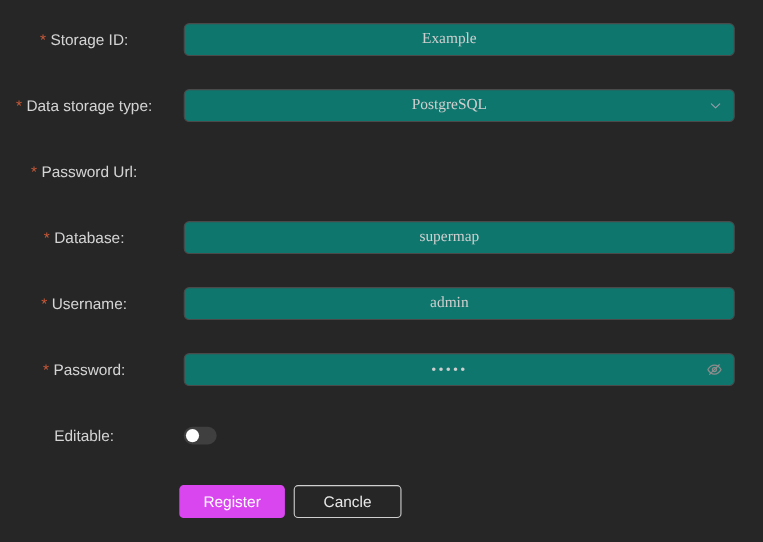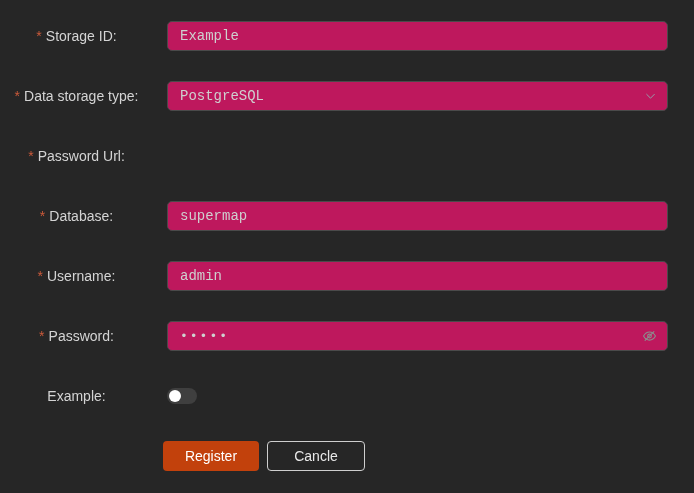--- a/index.html
+++ b/index.html
@@ -28,28 +28,29 @@
   .req { color: #cb5a3a; margin-right: 4px; }
   .control {
     margin-left: 14px;
     position: relative;
     width: 501px;
     height: 30px;
   }
   .control input {
     width: 100%;
     height: 30px;
-    background: #be185d;
+    background: #0f766e;
     border: 1px solid #4a4a4a;
     border-radius: 5px;
     color: #cfcfcf;
     padding: 0 30px 0 12px;
     font-size: 14px;
-    font-family: Liberation Mono, monospace;
+    font-family: Liberation Serif, serif;
     outline: none;
+    text-align: center;
   }
   .control input.password { letter-spacing: 2px; font-size: 13px; }
   .suffix-icon {
     position: absolute;
     right: 11px;
     top: 50%;
     transform: translateY(-50%);
     display: flex;
     align-items: center;
   }
@@ -81,21 +82,21 @@
     border-radius: 4px;
     font-size: 14px;
     font-family: inherit;
     cursor: pointer;
     display: inline-flex;
     align-items: center;
     justify-content: center;
   }
   .btn-primary {
     width: 96px;
-    background: #c2410c;
+    background: #d946ef;
     color: #ffffff;
     border: none;
   }
   .btn-default {
     width: 98px;
     background: transparent;
     color: #e8e8e8;
     border: 1px solid #cfcfcf;
   }
 </style>
@@ -149,21 +150,21 @@
         <svg width="15" height="15" viewBox="0 0 24 24" fill="none" stroke="#8c8c8c" stroke-width="1.8" stroke-linecap="round" stroke-linejoin="round">
           <path d="M2.5 12s3.5-6.5 9.5-6.5S21.5 12 21.5 12s-3.5 6.5-9.5 6.5S2.5 12 2.5 12z"></path>
           <circle cx="12" cy="12" r="3"></circle>
           <line x1="5" y1="19" x2="19" y2="5"></line>
         </svg>
       </span>
     </div>
   </div>
 
   <div class="row">
-    <div class="label"><span>Example:</span></div>
+    <div class="label"><span>Editable:</span></div>
     <div class="toggle">
       <span class="knob"></span>
     </div>
   </div>
 
   <div class="buttons">
     <button class="btn btn-primary">Register</button>
     <button class="btn btn-default">Cancle</button>
   </div>
 

